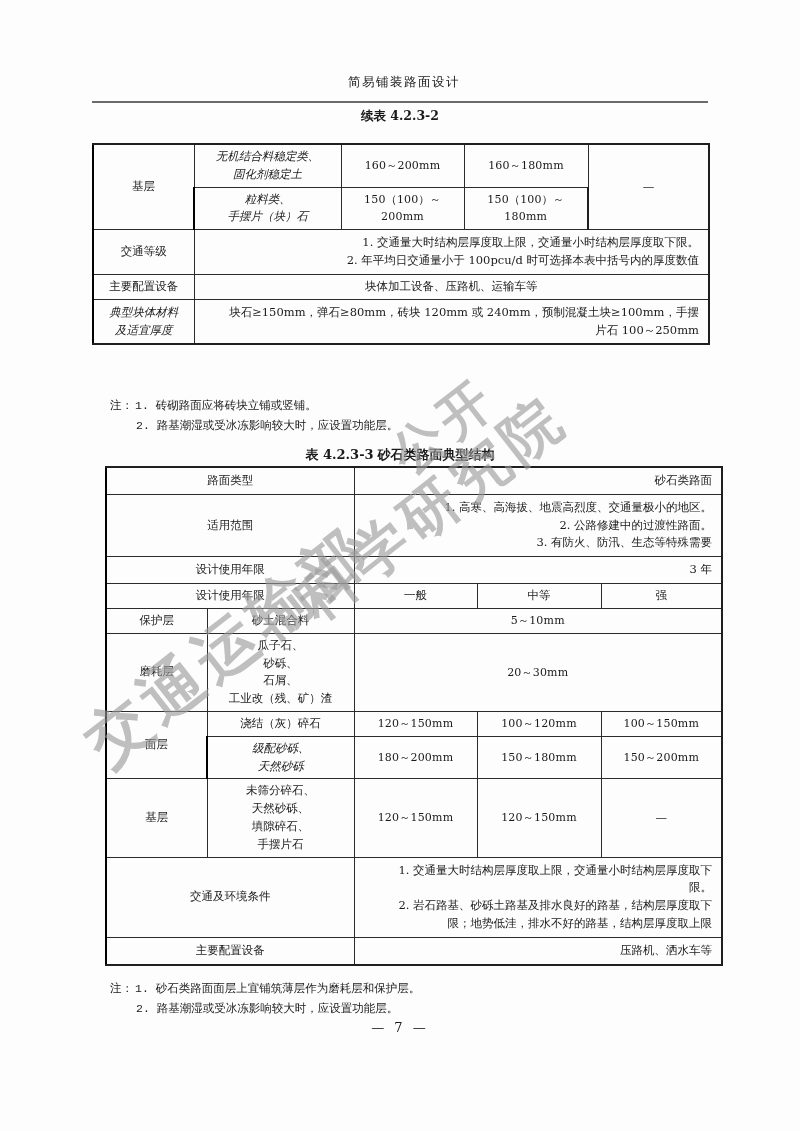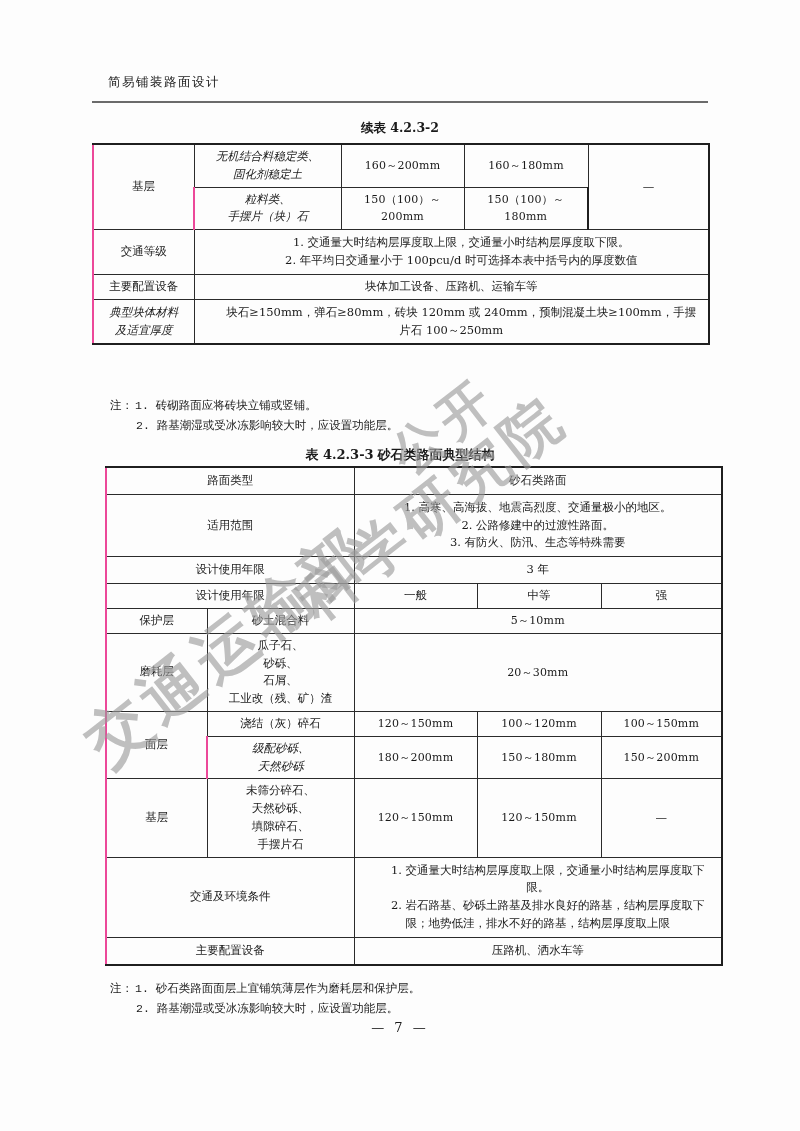--- a/index.html
+++ b/index.html
@@ -32,22 +32,22 @@
     font-weight:700;
     white-space:nowrap;
     letter-spacing:6px;
   }
   .wm1{left:120px;top:700px;font-size:62px;transform:rotate(-38deg);transform-origin:left bottom;}
   .wm2{left:330px;top:560px;font-size:58px;transform:rotate(-38deg);transform-origin:left bottom;}
   .wm3{left:420px;top:420px;font-size:52px;transform:rotate(-38deg);transform-origin:left bottom;}
 
   
   .pg-header{
-    position:absolute;left:108px;top:72px;width:616px;
-    text-align:left;
+    position:absolute;left:96px;top:72px;width:616px;
+    text-align:center;
     z-index:2;
   }
   .pg-header .htxt{
     font-size:12.5px;letter-spacing:1.5px;font-weight:400;
     font-family:"DejaVu Serif",serif;
   }
   .header-rule{
     position:absolute;left:92px;top:101px;width:616px;height:2px;
     background:#6b6b6b;z-index:2;
   }
@@ -73,34 +73,34 @@
     border:1px solid #2b2b2b;
     font-size:11.5px;
     line-height:1.55;
     text-align:center;
     vertical-align:middle;
     padding:3px 4px;
     font-family:"DejaVu Serif",serif;
     background:transparent;
   }
   table.doc td.left-para{
-    text-align:center;
+    text-align:right;
     padding:4px 9px 4px 9px;
   }
   table.doc td.left-para p{margin:0;text-indent:20px;}
   table.doc td.lead{text-align:center;}
   table.doc td.num{font-size:11px;letter-spacing:.2px;}
   .two-line{line-height:1.7;font-style:italic;}
   .four-line{line-height:1.85;}
 
   
   table.doc{outline:none;}
   table.doc tr:first-child td{border-top:2px solid #1f1f1f;}
   table.doc tr:last-child td{border-bottom:2px solid #1f1f1f;}
-  table.doc td:first-child{border-left:2px solid #ec4899;}
+  table.doc td:first-child{border-left:2px solid #000000;}
   table.doc td:last-child{border-right:2px solid #1f1f1f;}
 
   
   .notes{
     position:absolute;left:110px;width:600px;z-index:2;
     font-size:11.5px;line-height:1.75;
     font-family:Liberation Mono, monospace;
   }
   .notes .nline{display:block;}
   .notes .nline.indent{padding-left:26px;}
@@ -122,21 +122,21 @@
     <div class="wm-text wm1">交通运输部</div>
     <div class="wm-text wm2">科学研究院</div>
     <div class="wm-text wm3">公开</div>
   </div>
 
   <div class="pg-header">
     <span class="htxt">简易铺装路面设计</span>
   </div>
   <div class="header-rule"></div>
 
-  <div class="tbl-caption" style="top:120px;">
+  <div class="tbl-caption" style="top:108px;">
     <span>续表 4.2.3-2</span>
   </div>
 
   <table class="doc" style="top:143px;">
     <colgroup>
       <col style="width:101px">
       <col style="width:147px">
       <col style="width:123px">
       <col style="width:124px">
       <col style="width:121px">

